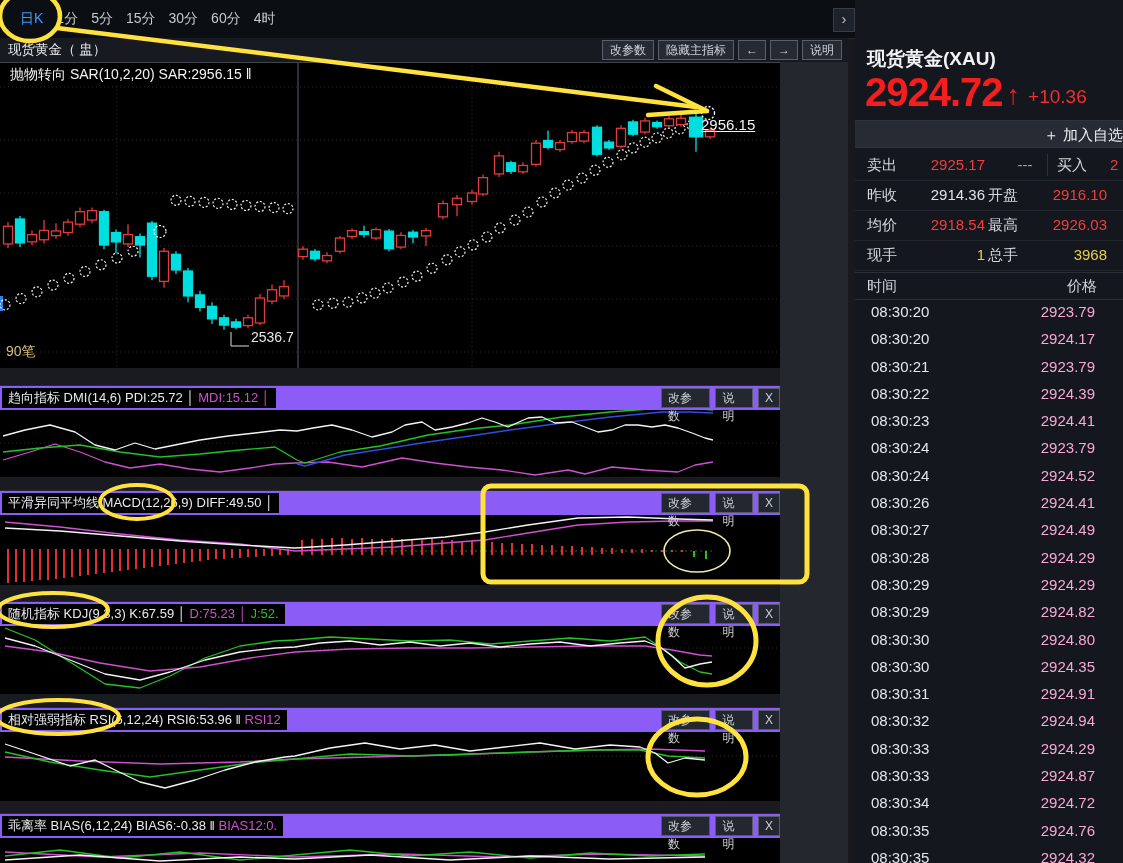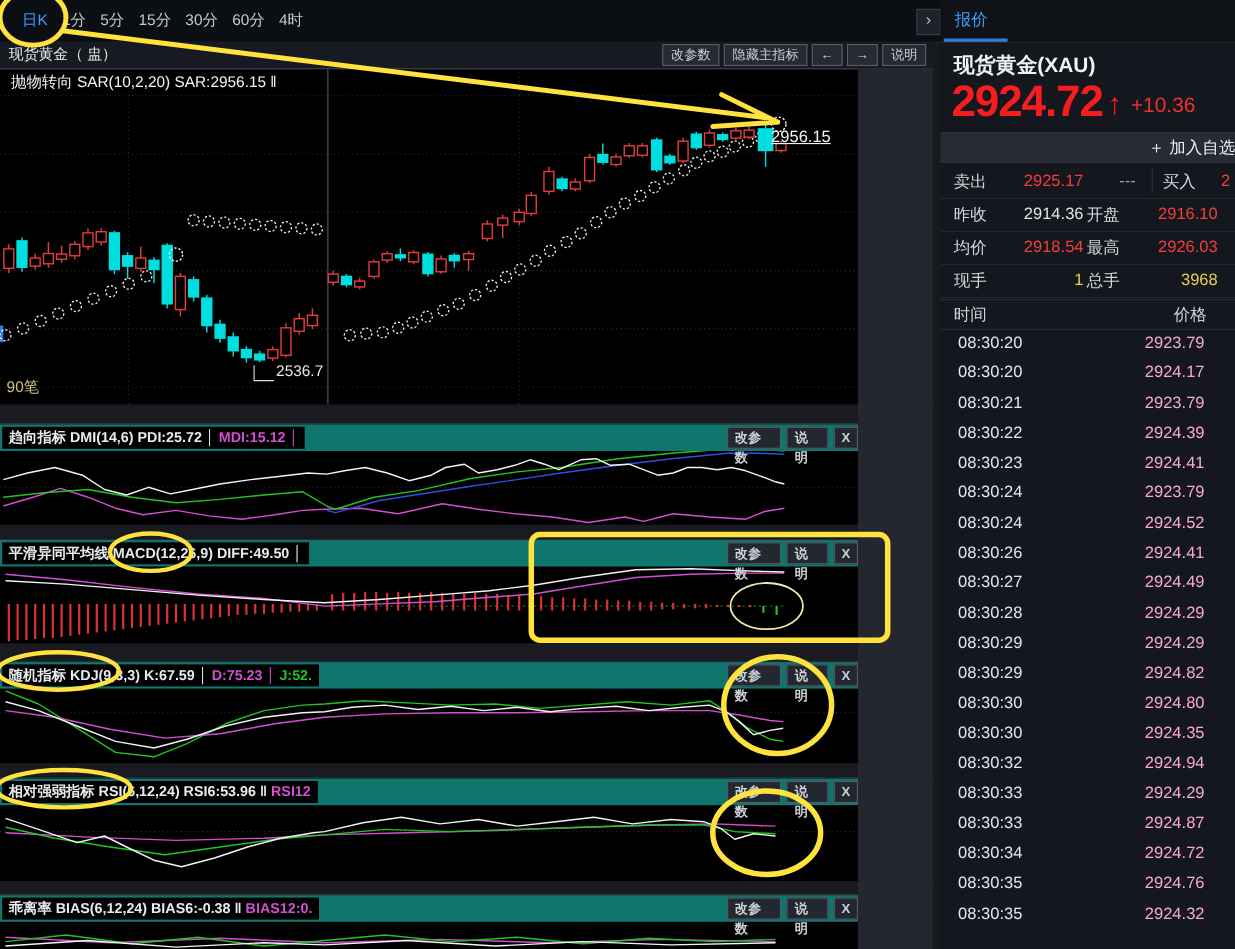--- a/index.html
+++ b/index.html
@@ -21,21 +21,21 @@
         padding:0 7px;height:18px;line-height:18px;white-space:nowrap;}
   
   .ystrip{left:780px;top:62px;width:68px;height:801px;background:#24272e;}
   .axis-label{left:788px;color:#aeb2ba;font-size:13px;}
   .pane-val{left:786px;color:#aeb2ba;font-size:13px;}
   .sar-label{left:4px;top:64px;background:#000;color:#f2f3f5;font-size:14px;padding:2px 6px;white-space:nowrap;}
   .bars-count{left:6px;top:343px;color:#cfc07a;font-size:14px;}
   .lowlabel{left:251px;top:329px;color:#e8e8e8;font-size:14px;}
   .sarprice{left:701px;top:116px;color:#f2f3f5;font-size:15px;text-decoration:underline;}
   .gap{left:0;width:848px;background:#191b21;}
-  .iband{left:0;width:780px;height:24px;background:#0f766e;border-top:1px solid #272b31;font-weight:bold;}
+  .iband{left:0;width:780px;height:24px;background:#8b5cf6;border-top:1px solid #272b31;}
   .ilabel{position:absolute;left:2px;top:2px;background:#000;padding:1px 6px;font-size:13px;white-space:nowrap;}
   .ibtns{position:absolute;left:661px;top:2px;display:flex;gap:5px;}
   .ibtn{border:1px solid #565b66;background:#23272f;color:#cdd1d7;font-size:12px;
         padding:0 6px;height:18px;line-height:18px;}
   
   .qpanel{left:855px;top:0;width:268px;height:863px;background:#14171d;}
   .qtabs{position:absolute;left:0;top:0;width:268px;height:38px;background:#0f1217;border-bottom:1px solid #242933;}
   .qtab{position:absolute;left:13px;top:9px;color:#3f9bff;font-size:15px;}
   .qtab-underline{position:absolute;left:3px;top:35px;width:58px;height:3px;background:#2f7fd6;}
   .qname{position:absolute;left:12px;top:46px;font-size:19px;font-weight:bold;color:#f0f2f5;}
@@ -432,24 +432,20 @@
         <div class="ilabel"><span style="color: rgb(232, 234, 238);">乖离率 BIAS(6,12,24) BIAS6:-0.38 ‖ </span><span style="color: rgb(210, 79, 210);">BIAS12:0.</span></div>
         <div class="ibtns">
           <div class="ibtn">改参数</div>
           <div class="ibtn">说明</div>
           <div class="ibtn">X</div>
         </div>
       </div>
     </div>
 
   <div class="abs qpanel ov">
-    <div class="qtabs">
-      <div class="qtab">报价</div>
-      <div class="qtab-underline"></div>
-    </div>
     <div class="qname">现货黄金(XAU)</div>
     <div class="qpricewrap">
       <span class="qprice">2924.72</span>
       <span class="qarrow">↑</span>
       <span class="qchange">+10.36</span>
     </div>
     <div class="qadd">＋ 加入自选</div>
     <div id="qstats">
         <div class="qrow" style="top: 150px;">
           <span class="c-label" style="left: 12px;">卖出</span>
@@ -533,20 +529,24 @@
         </div>
         <div class="trow">
           <span class="tt">08:30:30</span>
           <span class="tp">2924.80</span>
         </div>
         <div class="trow">
           <span class="tt">08:30:30</span>
           <span class="tp">2924.35</span>
         </div>
         <div class="trow">
+          <span class="tt">08:30:31</span>
+          <span class="tp">2924.91</span>
+        </div>
+        <div class="trow">
           <span class="tt">08:30:32</span>
           <span class="tp">2924.94</span>
         </div>
         <div class="trow">
           <span class="tt">08:30:33</span>
           <span class="tp">2924.29</span>
         </div>
         <div class="trow">
           <span class="tt">08:30:33</span>
           <span class="tp">2924.87</span>

